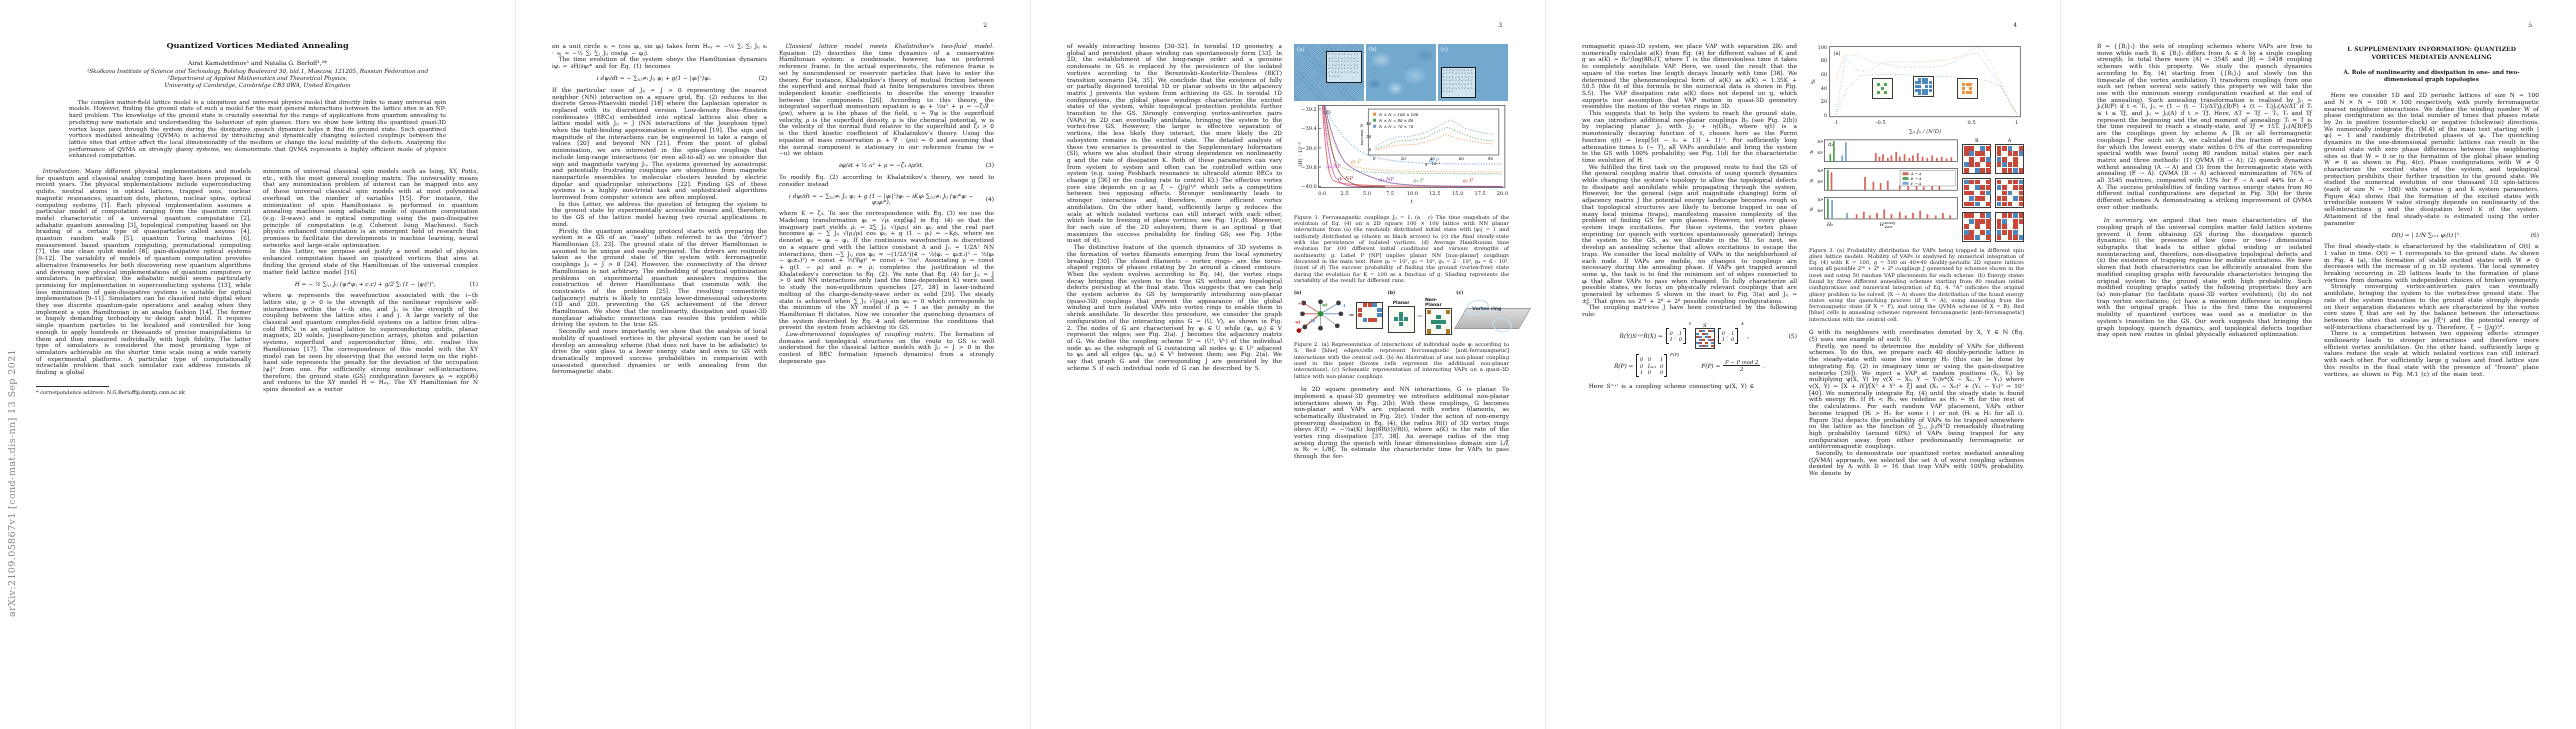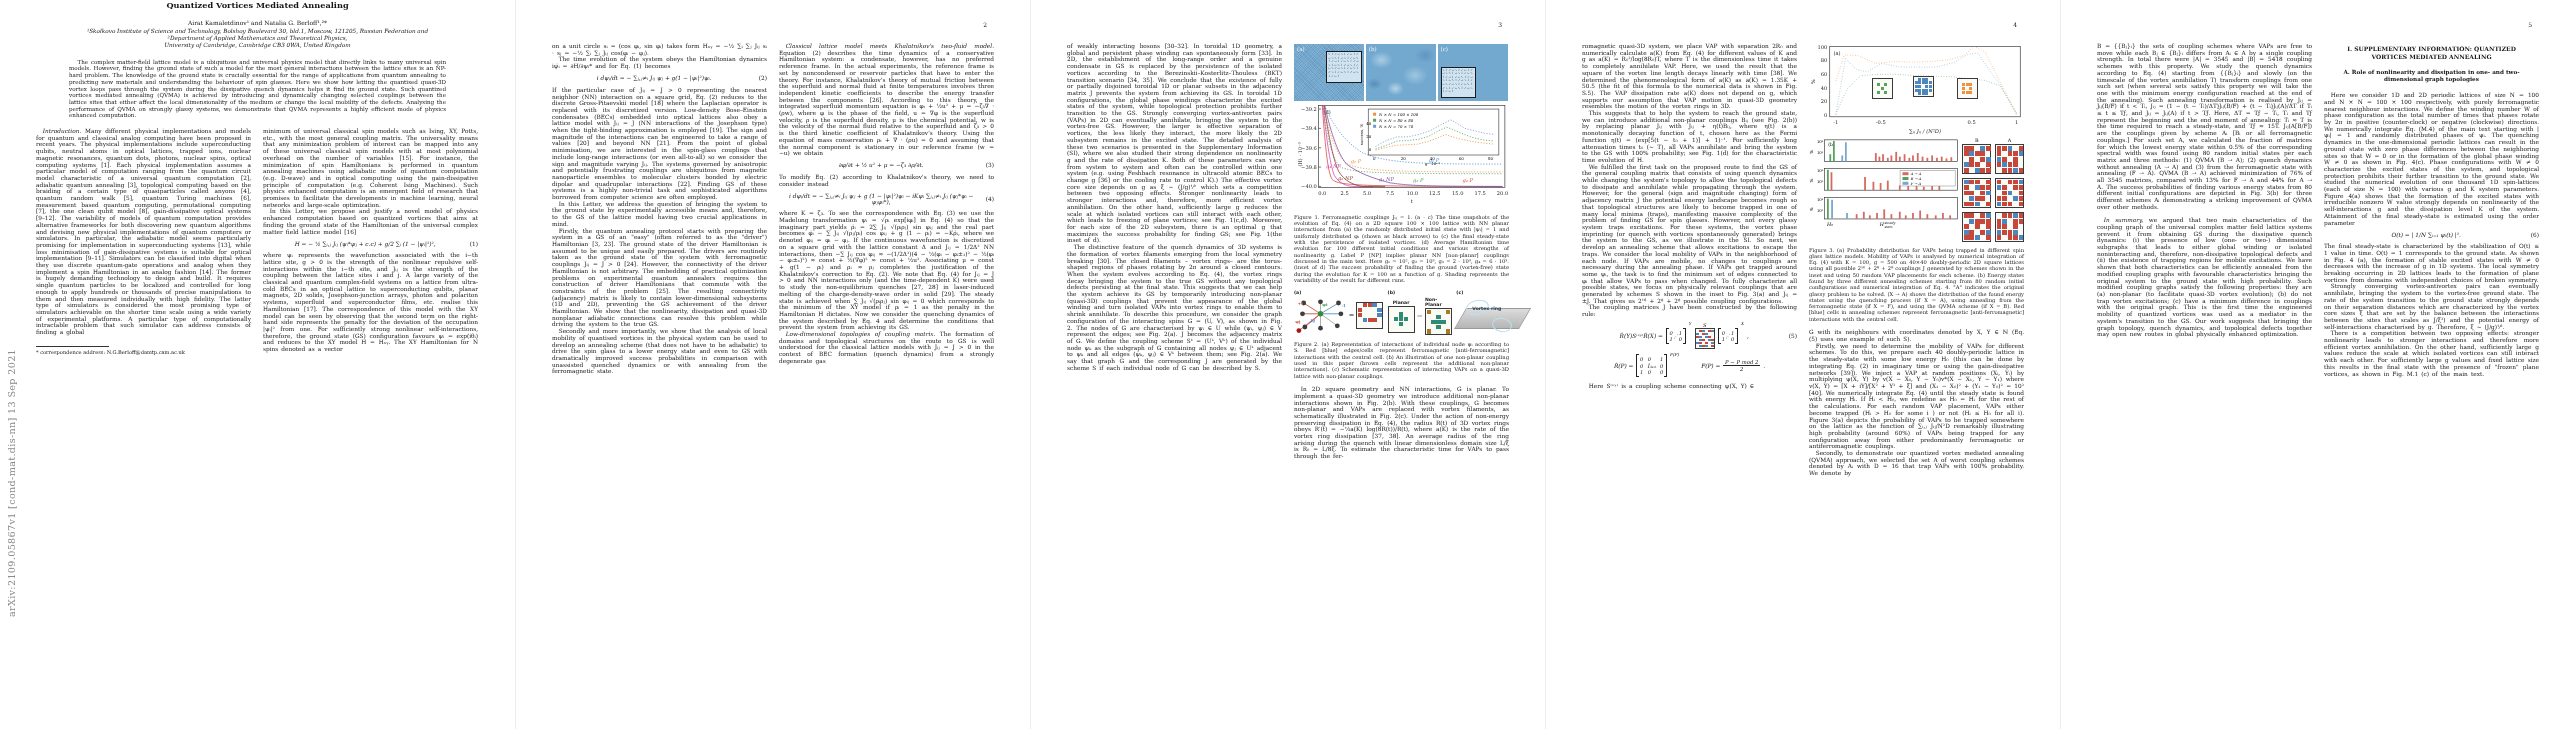--- a/index.html
+++ b/index.html
@@ -11,21 +11,21 @@
   .page-flow{padding:43px 36px 0;}
   .cols{display:flex;gap:12px;align-items:flex-start;}
   .col{width:215px;}
   p.para{margin:0;font-size:5.8px;line-height:6.7px;text-align:justify;word-spacing:1.2px;}
   p.para.ind{text-indent:6.7px;}
   .lead{font-style:italic;}
   .eq{display:flex;align-items:center;gap:2.4px;margin:5.5px 0;font-size:5.8px;}
   .eq .ebody{flex:1;text-align:center;font-style:italic;}
   .eq .enum{font-style:normal;}
   
-  .p1-header{text-align:center;}
+  .p1-header{text-align:center;padding-top:40px;}
   .title{font-size:8.2px;font-weight:bold;margin:0;}
   .authors{font-size:6px;margin:9px 0 1.8px;}
   .affil{font-size:5.7px;font-style:italic;line-height:7.3px;margin:0;}
   .abstract{width:377px;margin:9px auto 0;font-size:5.6px;line-height:6.7px;text-align:justify;text-indent:8.5px;word-spacing:0.6px;}
   .p1cols{margin:9px 36px 0;}
   .footnote-rule{width:73px;border-top:0.6px solid #333;margin:9.7px 0 2.4px;}
   .footnote{font-size:5.1px;}
   .watermark{position:absolute;left:6px;top:617px;transform:rotate(-90deg);transform-origin:0 0;
              font-size:9.7px;color:#8a8a8a;white-space:nowrap;letter-spacing:0.3px;}
   

